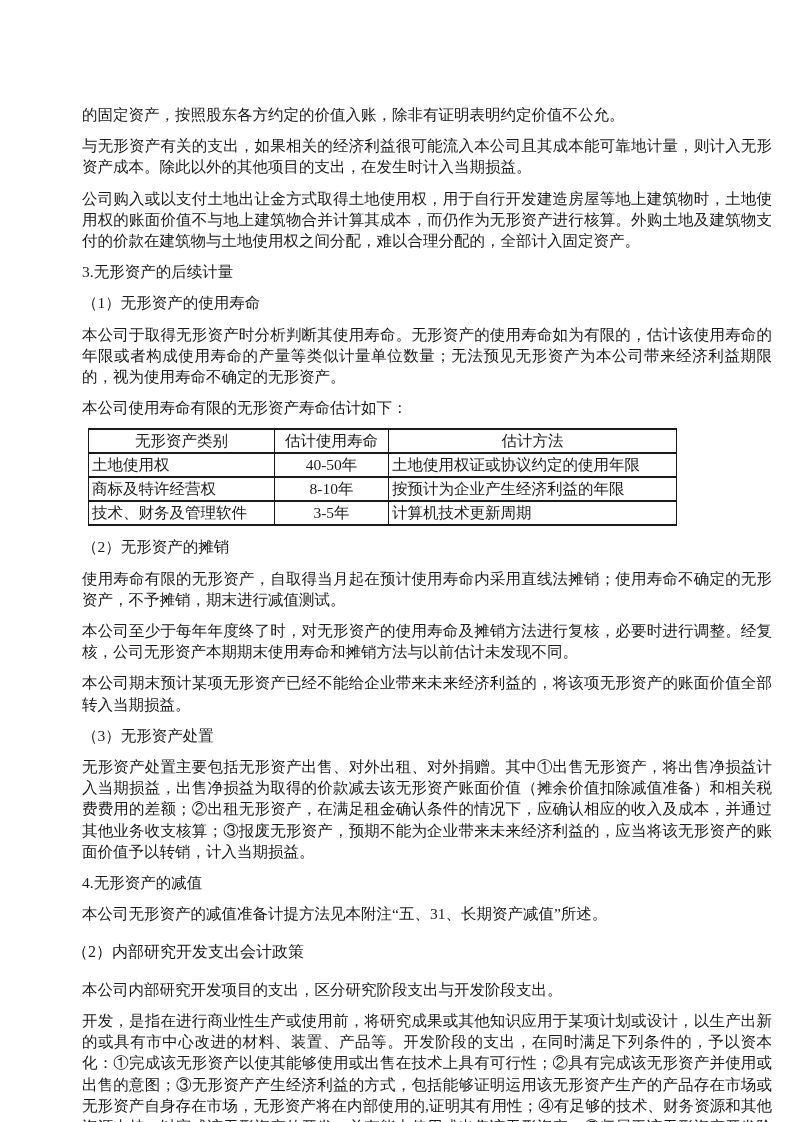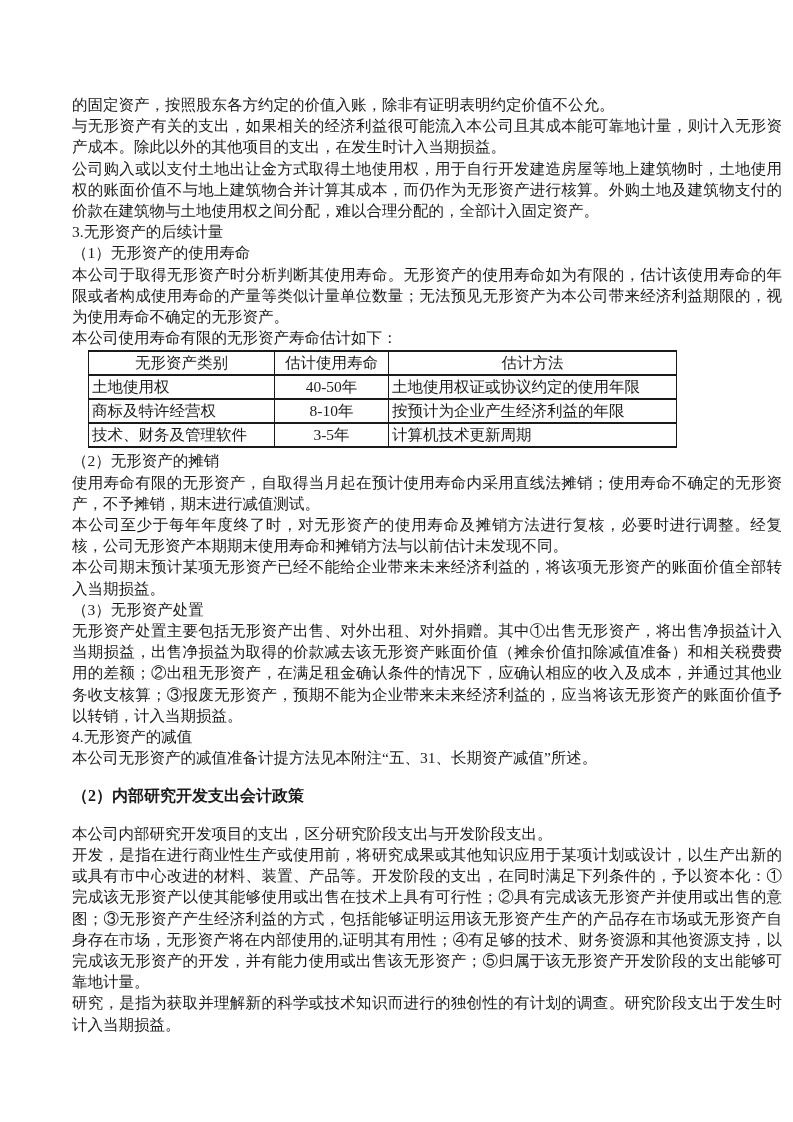--- a/index.html
+++ b/index.html
@@ -18,21 +18,21 @@
     color: #1b1b1b;
     overflow: hidden;
   }
   .doc {
     width: 710px;
     font-size: 15.5px;
     line-height: 21.2px;
     text-align: justify;
   }
   .doc p {
-    margin: 0;
+    margin: 10px;
     padding: 0;
   }
   table.ul-table {
     width: 588px;
     border-collapse: collapse;
     table-layout: fixed;
     margin: 2px 16px;
     font-size: 15.5px;
     line-height: 20px;
     color: #1b1b1b;
@@ -48,21 +48,21 @@
     overflow: hidden;
     white-space: nowrap;
   }
   table.ul-table th { text-align: center; }
   td.cell-left   { text-align: left; }
   td.cell-center { text-align: center; }
   .col-type   { width: 186px; }
   .col-life   { width: 114px; }
   .col-method { width: 288px; }
   .bold-heading {
-    font-weight: bold;
+    font-weight: normal;
     font-size: 16px;
     margin: 17px 0 16px 0 !important;
     text-align: left;
   }
 </style>
 </head>
 <body>
 
 <div class="page">
   <div class="doc">

